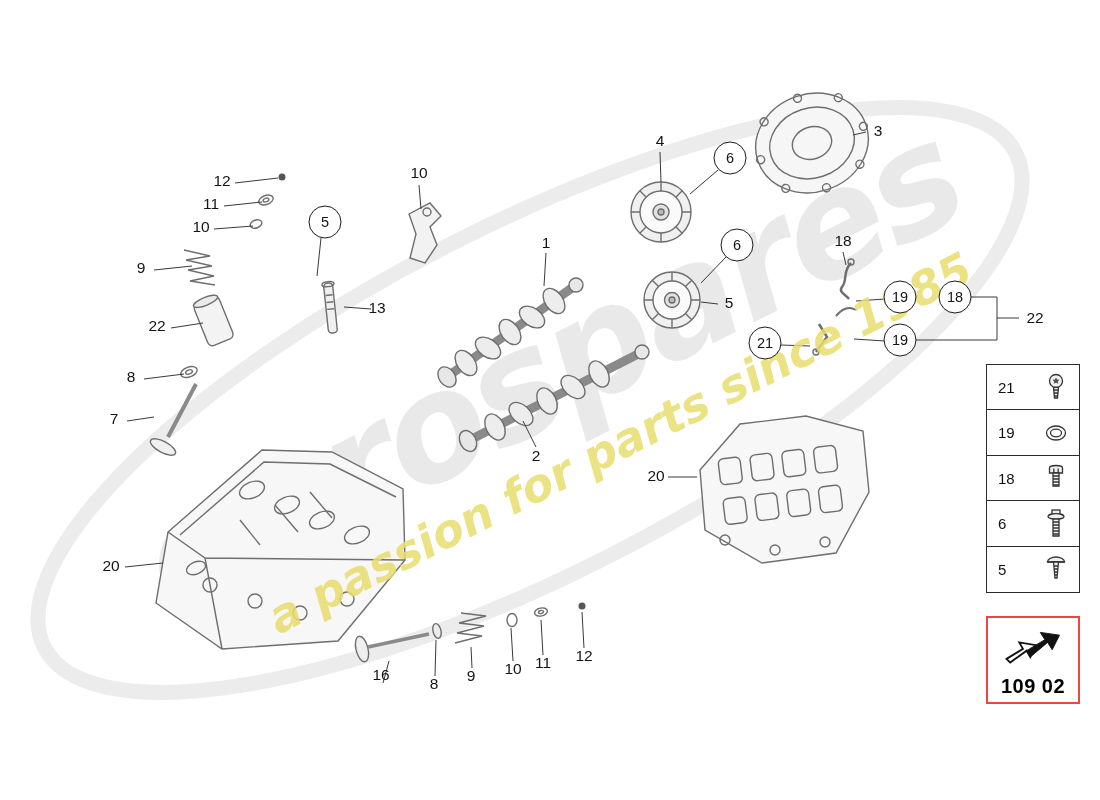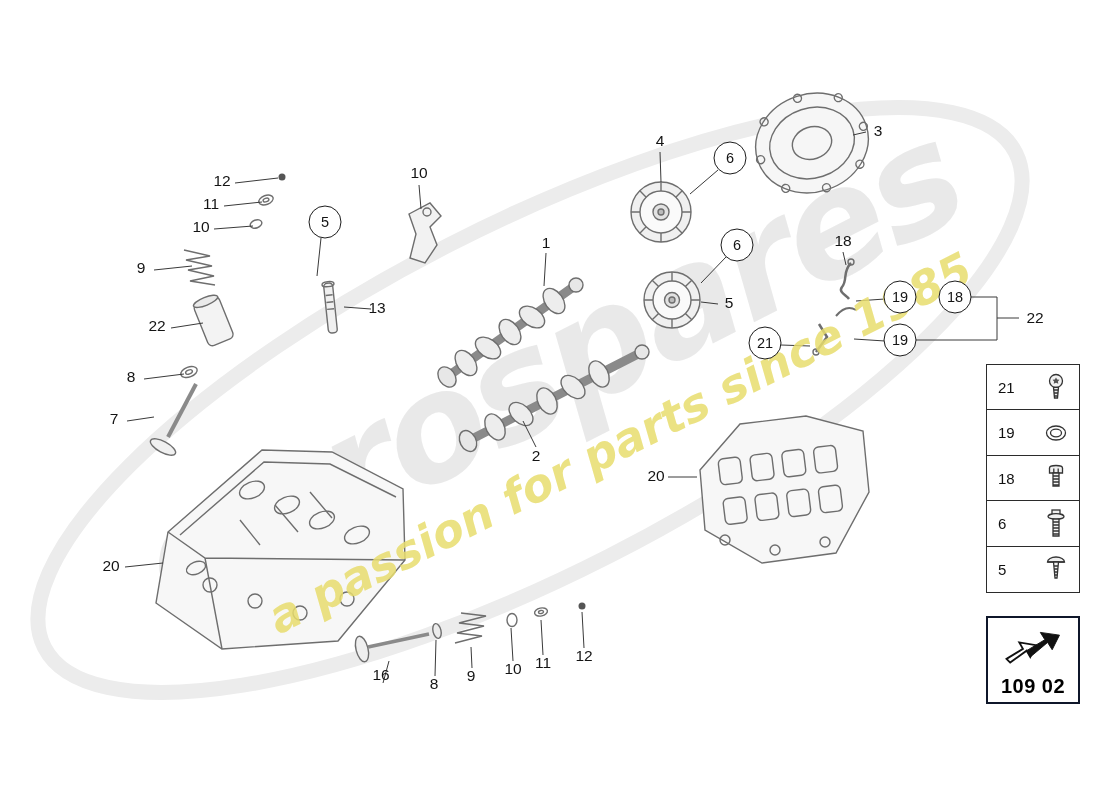--- a/index.html
+++ b/index.html
@@ -23,21 +23,21 @@
            background:#fff;display:flex;align-items:center;justify-content:center;font-size:14.5px;}
   
   .legend{position:absolute;left:986px;top:364px;width:94px;z-index:5;}
   .legend-row{height:47px;border:1.6px solid #2b2b2b;margin-top:-1.6px;display:flex;
            align-items:center;justify-content:space-between;padding:0 8px 0 11px;background:#fff;
            box-sizing:border-box;cursor:pointer;}
   .legend-row:first-child{margin-top:0;}
   .legend-num{font-size:15px;color:#111;}
   .legend-icon svg{display:block;}
   
-  .code-box{position:absolute;left:986px;top:616px;width:94px;height:88px;border:2px solid #0f172a;
+  .code-box{position:absolute;left:986px;top:616px;width:94px;height:88px;border:2px solid #ef4444;
            background:#fff;z-index:5;display:flex;flex-direction:column;align-items:center;
            justify-content:space-between;padding:8px 0 6px;box-sizing:border-box;cursor:pointer;}
   .code-label{font-size:20px;font-weight:700;letter-spacing:.5px;color:#000;line-height:1;}
   svg .ln{stroke:#6e6e6e;fill:none;stroke-width:1.4;}
 </style>
 </head>
 <body>
 
 <div class="canvas">
 

